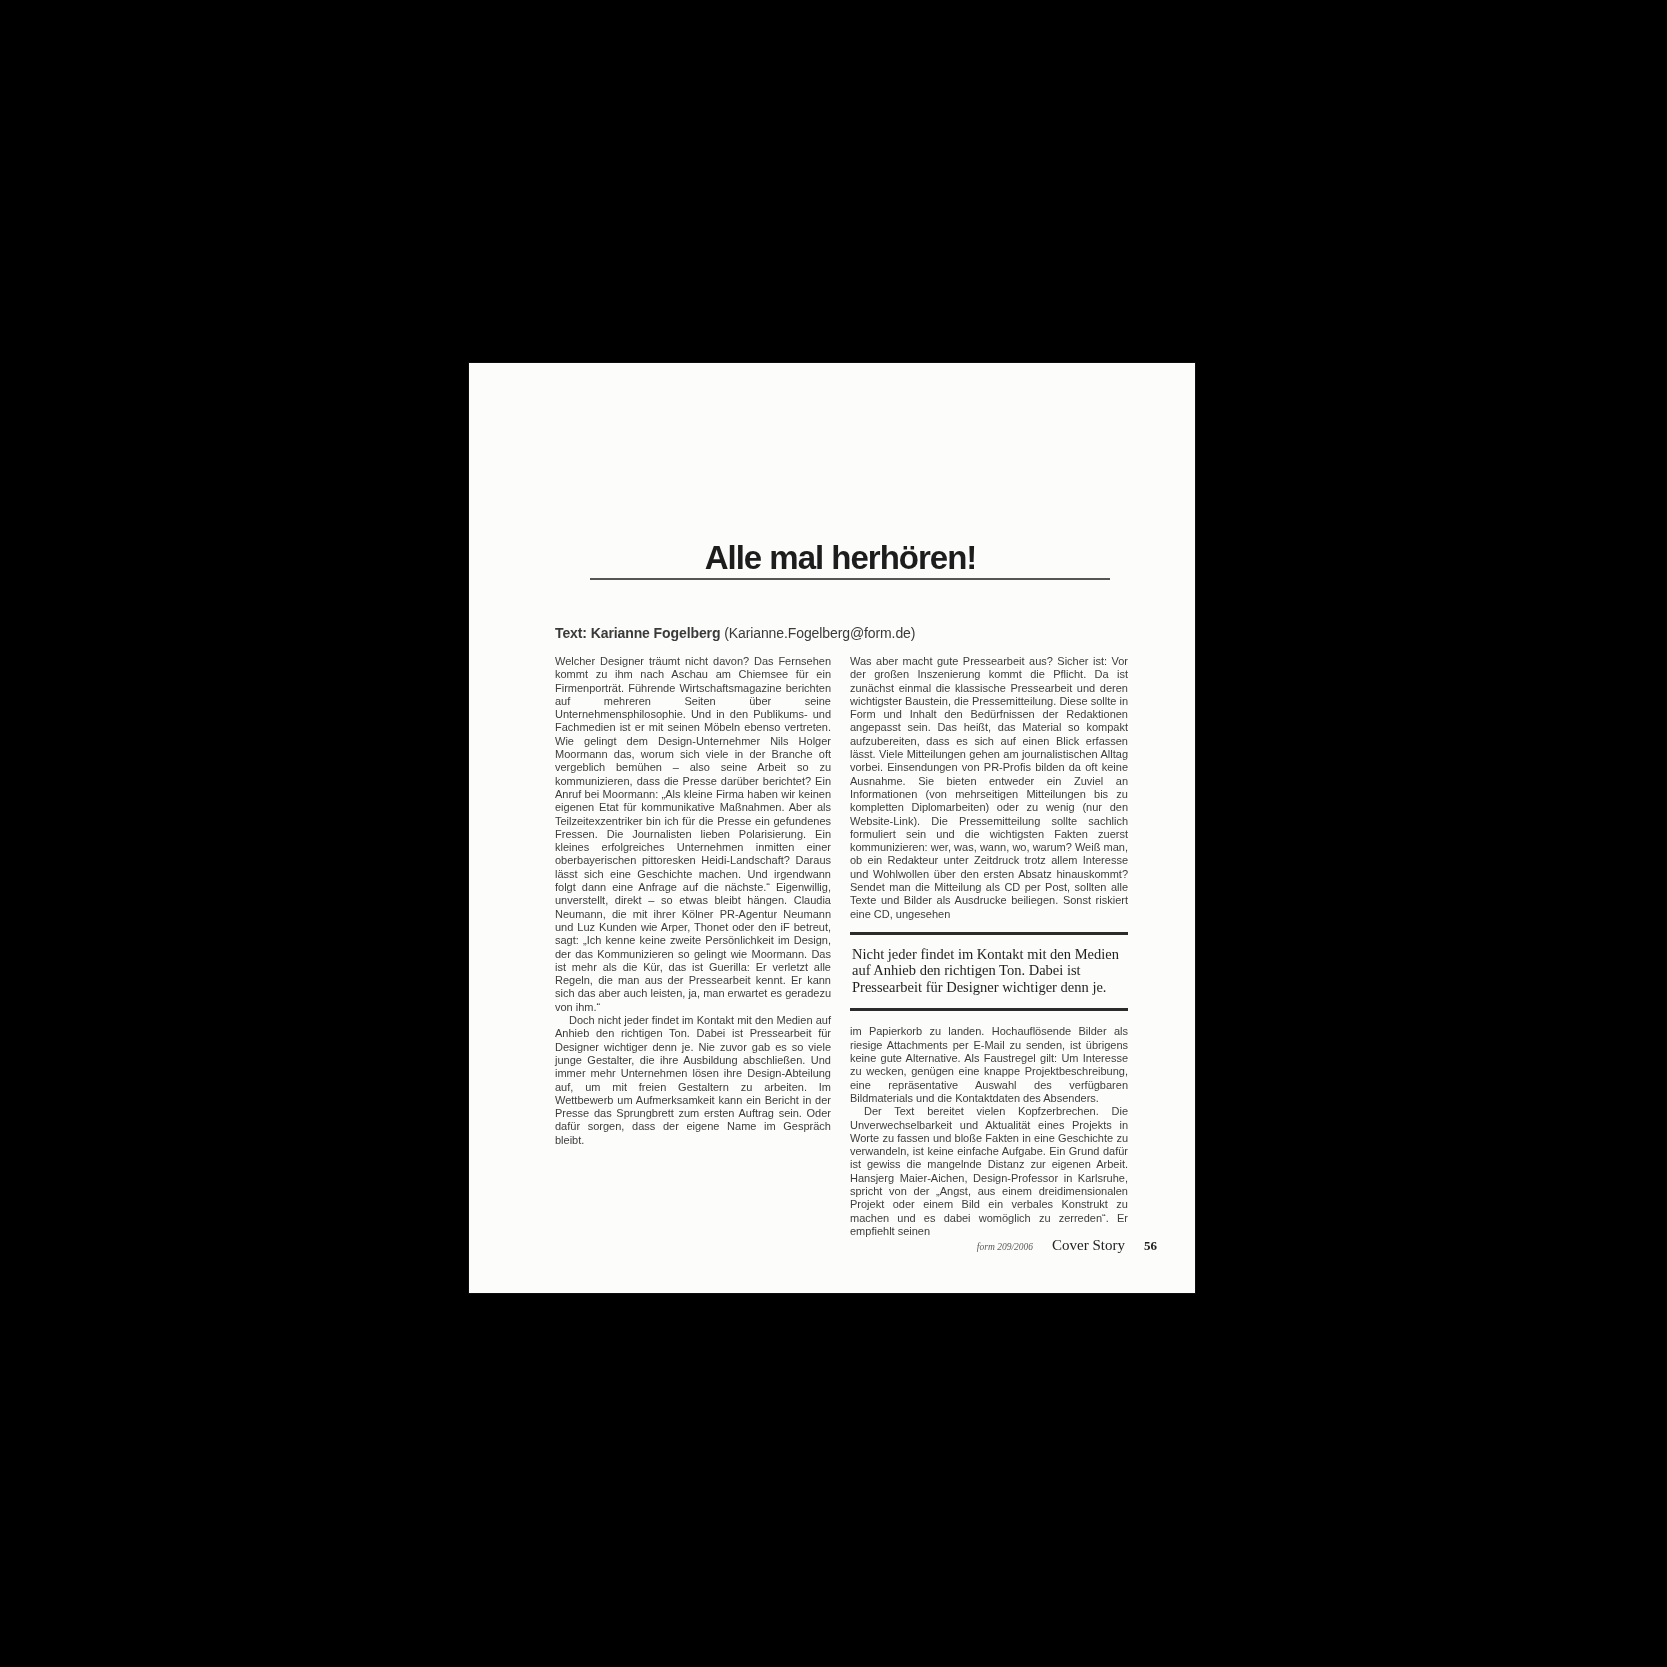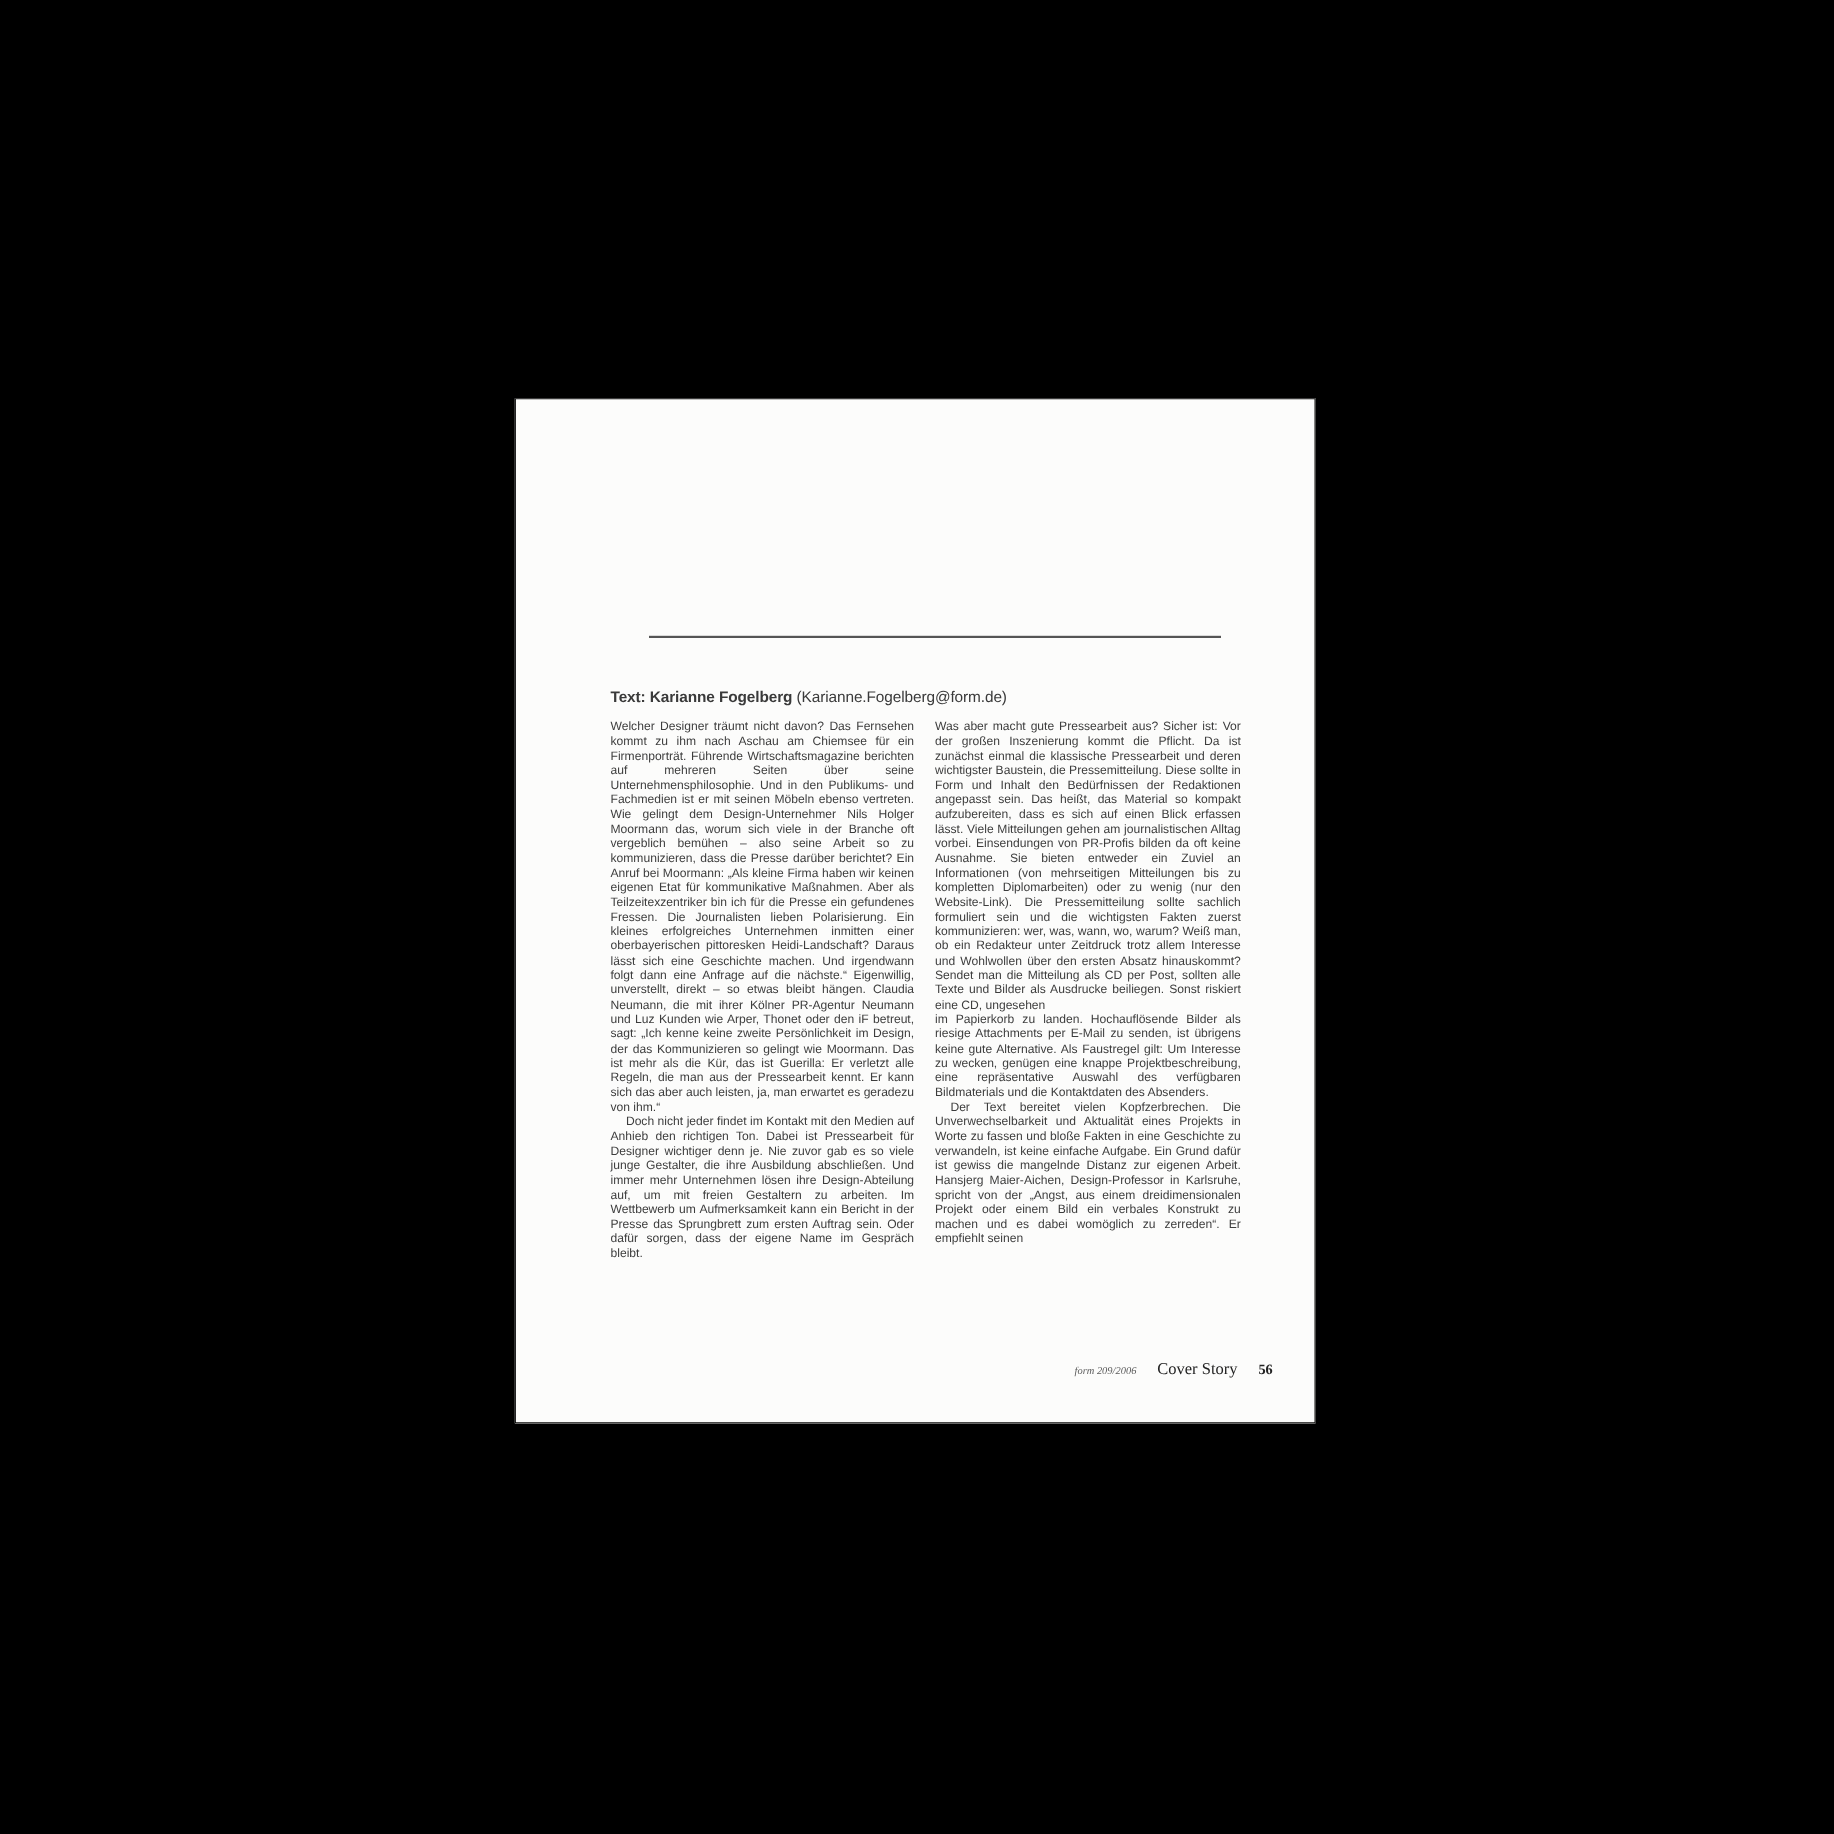--- a/index.html
+++ b/index.html
@@ -52,36 +52,38 @@
   .folio .journal{font-style:italic;font-size:9.5px;color:#5a5a5a;}
   .folio .section{font-weight:normal;font-size:15px;}
   .folio .pageno{font-weight:bold;font-size:13px;}
 </style>
 </head>
 <body>
 
 <div class="canvas">
   <div class="page">
 
+    <div class="title">Alle mal herhören!</div>
 
     <div class="title-rule"></div>
 
 
     <div class="byline">
       <span class="b">Text: Karianne Fogelberg</span>
       <span>(Karianne.Fogelberg@form.de)</span>
     </div>
 
     <div class="col col-left">
       <p>Welcher Designer träumt nicht davon? Das Fernsehen kommt zu ihm nach Aschau am Chiemsee für ein Firmenporträt. Führende Wirtschaftsmagazine berichten auf mehreren Seiten über seine Unternehmensphilosophie. Und in den Publikums- und Fachmedien ist er mit seinen Möbeln ebenso vertreten. Wie gelingt dem Design-Unternehmer Nils Holger Moormann das, worum sich viele in der Branche oft vergeblich bemühen – also seine Arbeit so zu kommunizieren, dass die Presse darüber berichtet? Ein Anruf bei Moormann: „Als kleine Firma haben wir keinen eigenen Etat für kommunikative Maßnahmen. Aber als Teilzeitexzentriker bin ich für die Presse ein gefundenes Fressen. Die Journalisten lieben Polarisierung. Ein kleines erfolgreiches Unternehmen inmitten einer oberbayerischen pittoresken Heidi-Landschaft? Daraus lässt sich eine Geschichte machen. Und irgendwann folgt dann eine Anfrage auf die nächste.“ Eigenwillig, unverstellt, direkt – so etwas bleibt hängen. Claudia Neumann, die mit ihrer Kölner PR-Agentur Neumann und Luz Kunden wie Arper, Thonet oder den iF betreut, sagt: „Ich kenne keine zweite Persönlichkeit im Design, der das Kommunizieren so gelingt wie Moormann. Das ist mehr als die Kür, das ist Guerilla: Er verletzt alle Regeln, die man aus der Pressearbeit kennt. Er kann sich das aber auch leisten, ja, man erwartet es geradezu von ihm.“</p>
       <p class="indent">Doch nicht jeder findet im Kontakt mit den Medien auf Anhieb den richtigen Ton. Dabei ist Pressearbeit für Designer wichtiger denn je. Nie zuvor gab es so viele junge Gestalter, die ihre Ausbildung abschließen. Und immer mehr Unternehmen lösen ihre Design-Abteilung auf, um mit freien Gestaltern zu arbeiten. Im Wettbewerb um Aufmerksamkeit kann ein Bericht in der Presse das Sprungbrett zum ersten Auftrag sein. Oder dafür sorgen, dass der eigene Name im Gespräch bleibt.</p>
     </div>
 
     <div class="col col-right">
       <p>Was aber macht gute Pressearbeit aus? Sicher ist: Vor der großen Inszenierung kommt die Pflicht. Da ist zunächst einmal die klassische Pressearbeit und deren wichtigster Baustein, die Pressemitteilung. Diese sollte in Form und Inhalt den Bedürfnissen der Redaktionen angepasst sein. Das heißt, das Material so kompakt aufzubereiten, dass es sich auf einen Blick erfassen lässt. Viele Mitteilungen gehen am journalistischen Alltag vorbei. Einsendungen von PR-Profis bilden da oft keine Ausnahme. Sie bieten entweder ein Zuviel an Informationen (von mehrseitigen Mitteilungen bis zu kompletten Diplomarbeiten) oder zu wenig (nur den Website-Link). Die Pressemitteilung sollte sachlich formuliert sein und die wichtigsten Fakten zuerst kommunizieren: wer, was, wann, wo, warum? Weiß man, ob ein Redakteur unter Zeitdruck trotz allem Interesse und Wohlwollen über den ersten Absatz hinauskommt? Sendet man die Mitteilung als CD per Post, sollten alle Texte und Bilder als Ausdrucke beiliegen. Sonst riskiert eine CD, ungesehen</p>
+      <div class="pullquote">Nicht jeder findet im Kontakt mit den Medien auf Anhieb den richtigen Ton. Dabei ist Pressearbeit für Designer wichtiger denn je.</div>
       <p>im Papierkorb zu landen. Hochauflösende Bilder als riesige Attachments per E-Mail zu senden, ist übrigens keine gute Alternative. Als Faustregel gilt: Um Interesse zu wecken, genügen eine knappe Projektbeschreibung, eine repräsentative Auswahl des verfügbaren Bildmaterials und die Kontaktdaten des Absenders.</p>
       <p class="indent">Der Text bereitet vielen Kopfzerbrechen. Die Unverwechselbarkeit und Aktualität eines Projekts in Worte zu fassen und bloße Fakten in eine Geschichte zu verwandeln, ist keine einfache Aufgabe. Ein Grund dafür ist gewiss die mangelnde Distanz zur eigenen Arbeit. Hansjerg Maier-Aichen, Design-Professor in Karlsruhe, spricht von der „Angst, aus einem dreidimensionalen Projekt oder einem Bild ein verbales Konstrukt zu machen und es dabei womöglich zu zerreden“. Er empfiehlt seinen</p>
     </div>
 
     <div class="folio">
       <span class="journal">form 209/2006</span>
       <span class="section">Cover Story</span>
       <span class="pageno">56</span>
     </div>
 

